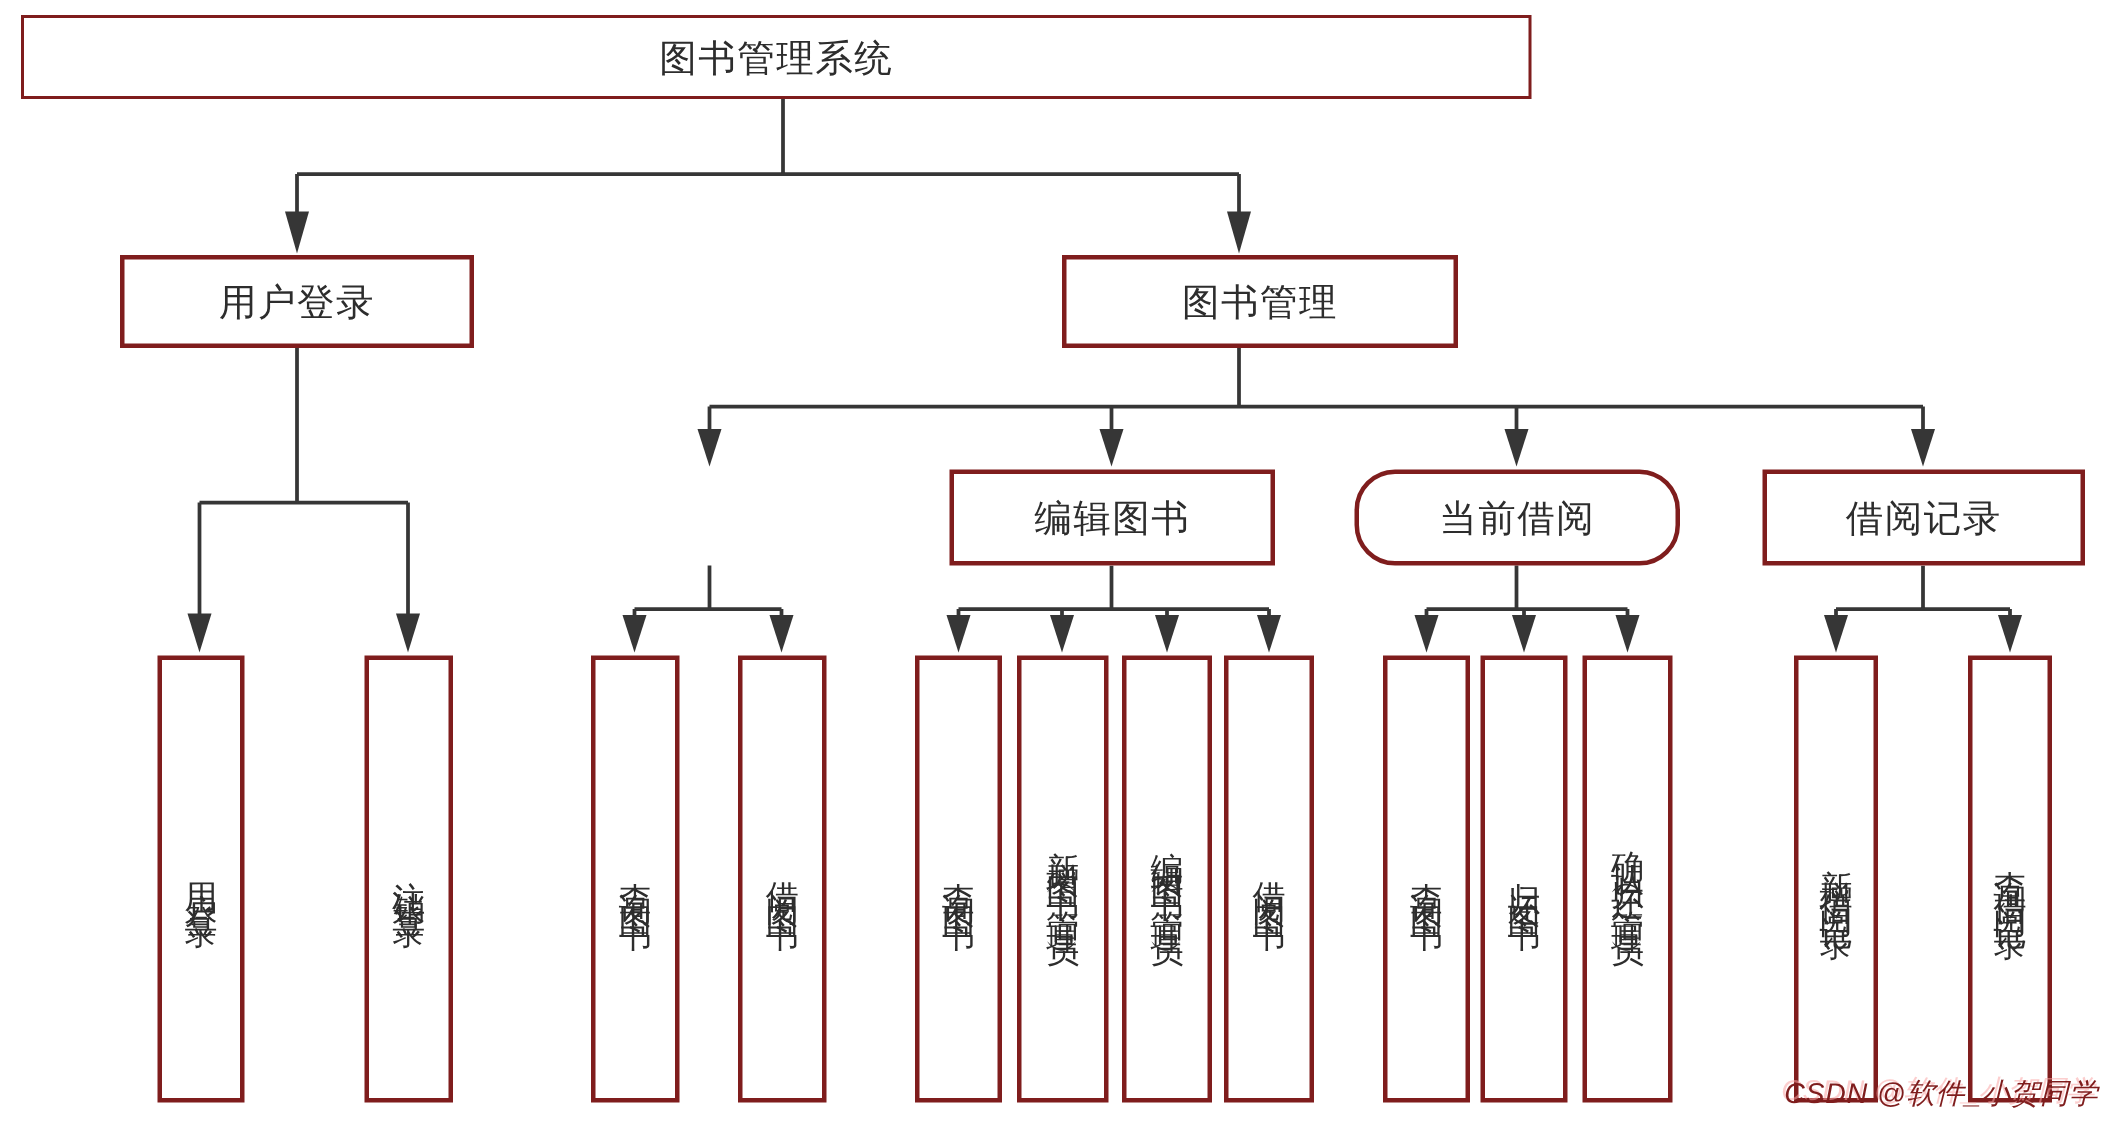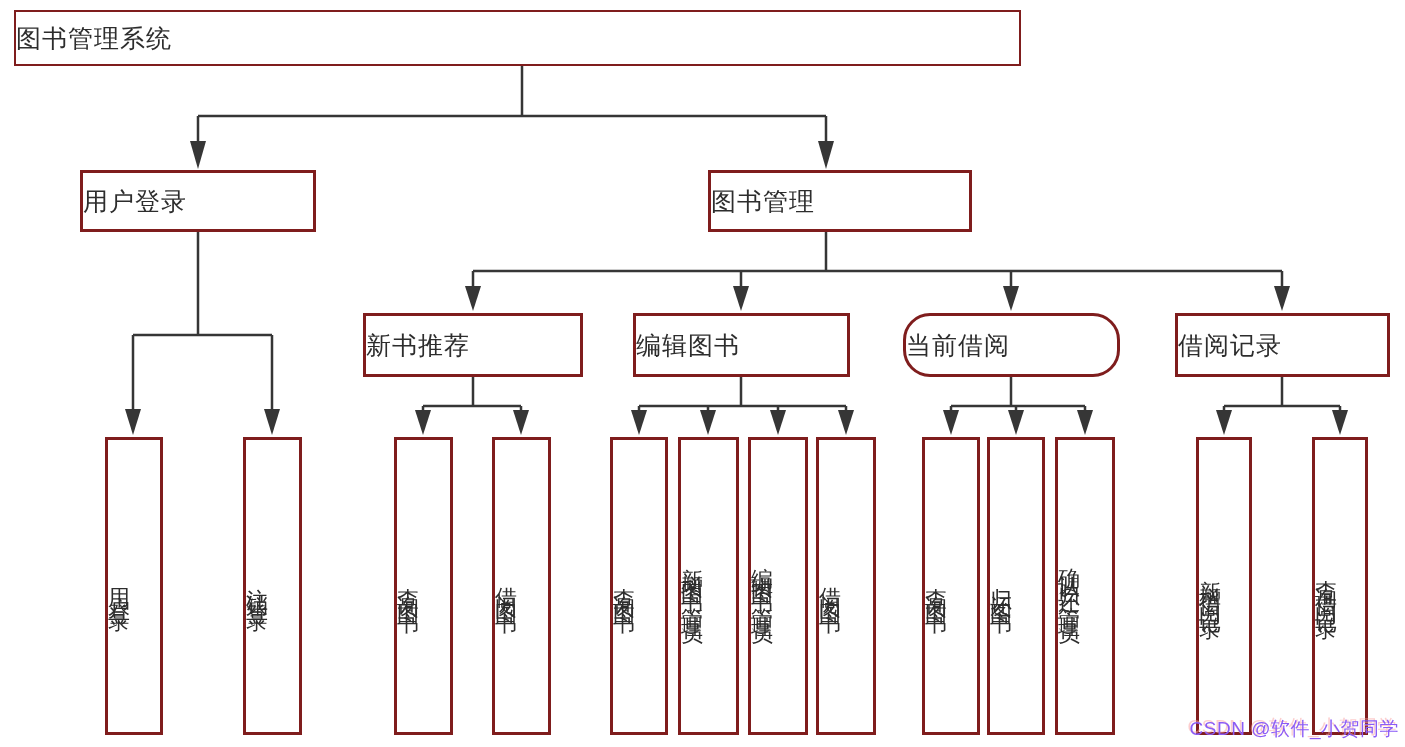--- a/index.html
+++ b/index.html
@@ -10,21 +10,21 @@
     font-family:"Liberation Sans","DejaVu Sans",sans-serif;
     color:#2d2d2d;
     overflow:hidden;
   }
   #connectors{position:absolute;left:0;top:0;width:1405px;height:747px;}
   .box{
     position:absolute;
     background:#ffffff;
     border:3px solid #7f1d1d;
     box-sizing:border-box;
-    display:flex;align-items:center;
+    display:flex;align-items:center;justify-content:center;
   }
   .box.root{border-width:2px;}
   .hlabel{
     font-size:25px;
     letter-spacing:1px;
     white-space:nowrap;
     color:#2d2d2d;
   }
   .leaf{
     top:437px;height:298px;
@@ -35,23 +35,24 @@
     font-size:22px;
     letter-spacing:8px;
     line-height:1;
     color:#2d2d2d;
     white-space:nowrap;
   }
   .watermark{
     position:absolute;
     right:6px;bottom:5px;
     font-size:19px;
-    color:#8b5cf6;
+    color:#7f1d1d;
     text-shadow:-2px -2px 0 rgba(250,166,166,0.55);
     letter-spacing:0.5px;
+    font-style:italic;
   }
 </style>
 </head>
 <body>
 
 <div id="canvas">
 
   <svg id="connectors" viewBox="0 0 1405 747" xmlns="http://www.w3.org/2000/svg">
     <g stroke="#363636" stroke-width="2.5" fill="none">
 
@@ -103,23 +104,20 @@
     <span class="hlabel">图书管理系统</span>
   </div>
 
   <div class="box" style="left:80px;top:170px;width:236px;height:62px;">
     <span class="hlabel">用户登录</span>
   </div>
   <div class="box" style="left:708px;top:170px;width:264px;height:62px;">
     <span class="hlabel">图书管理</span>
   </div>
 
-  <div class="box" style="left:363px;top:313px;width:220px;height:64px;">
-    <span class="hlabel">新书推荐</span>
-  </div>
   <div class="box" style="left:633px;top:313px;width:217px;height:64px;">
     <span class="hlabel">编辑图书</span>
   </div>
   <div class="box" style="left:903px;top:313px;width:217px;height:64px;border-radius:27px;">
     <span class="hlabel">当前借阅</span>
   </div>
   <div class="box" style="left:1175px;top:313px;width:215px;height:64px;">
     <span class="hlabel">借阅记录</span>
   </div>
 

